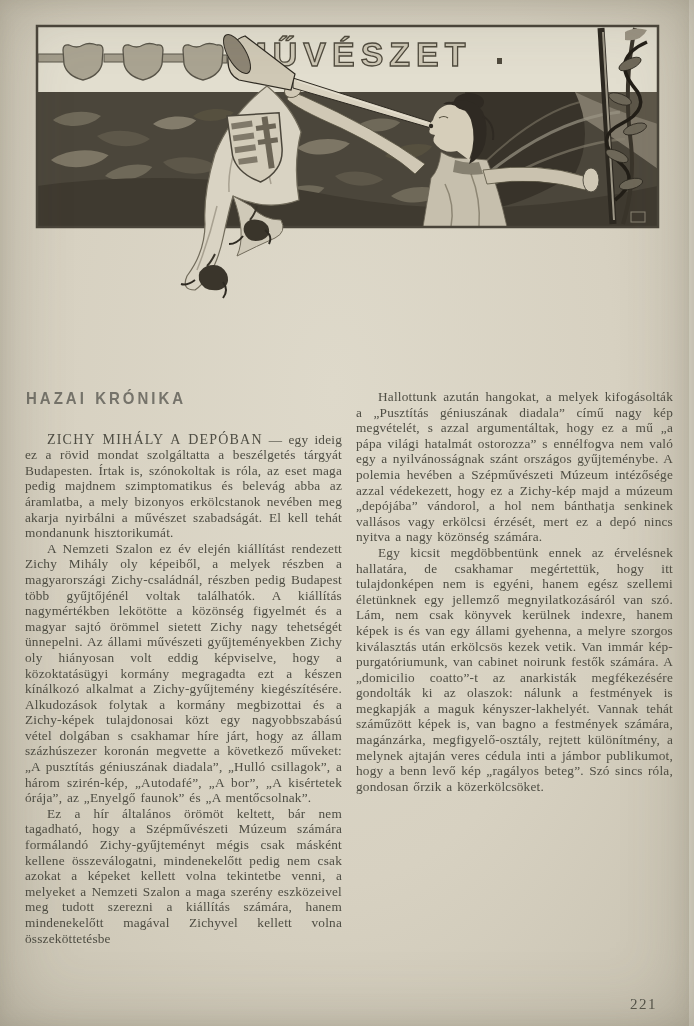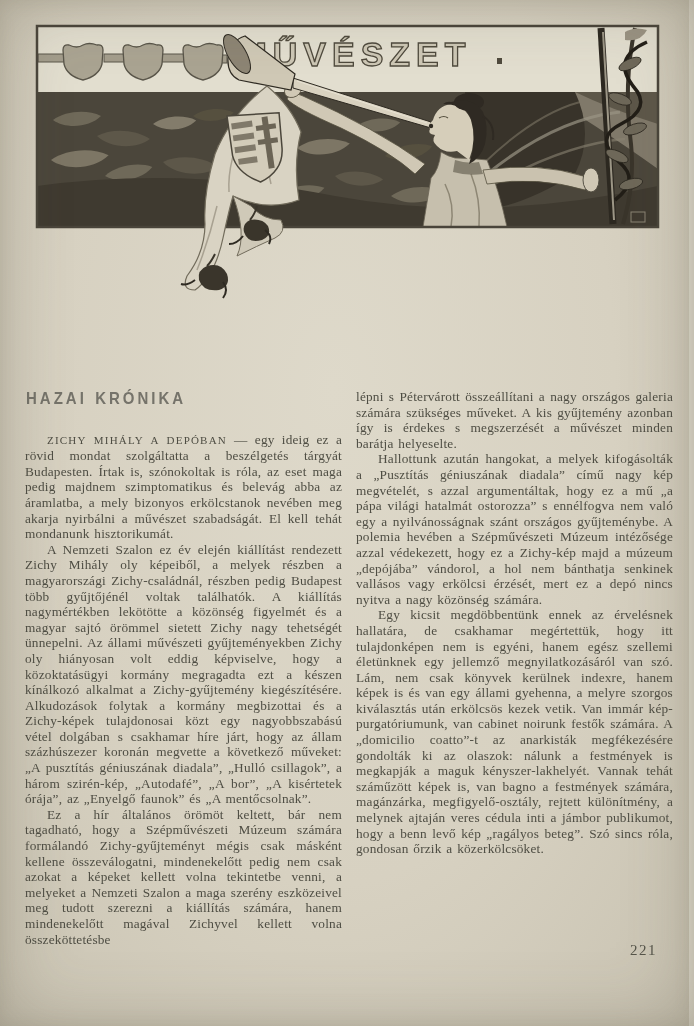--- a/index.html
+++ b/index.html
@@ -33,23 +33,23 @@
     width:317px;text-align:justify;
     font-size:13.3px;line-height:15.6px;word-spacing:1.2px;letter-spacing:.2px;
   }
   .col p{margin:0;text-indent:22px;}
   .col p.noindent{text-indent:0;}
   .section-heading{
     font-family:"Liberation Sans",sans-serif;font-weight:bold;
     font-size:15px;letter-spacing:3px;color:var(--heading);
     margin:1px 0 26px 1px;transform:scaleY(1.08);transform-origin:left top;
   }
-  .leadin{letter-spacing:1.2px;font-size:11px;}
+  .leadin{letter-spacing:1.2px;font-size:14px;}
   .pagenum{
-    position:absolute;top:942px;right:37px;
+    position:absolute;top:996px;right:37px;
     font-family:"Liberation Serif",serif;font-size:15px;letter-spacing:1.5px;color:#55544a;
   }
 </style>
 </head>
 <body>
 
 <div class="page">
 
   <div class="masthead">
     <svg width="625" height="310" viewBox="0 0 625 310">
@@ -185,20 +185,19 @@
   </div>
 
   <div class="content">
     <div class="col">
       <h2 class="section-heading">HAZAI KRÓNIKA</h2>
       <p><span class="leadin">ZICHY MIHÁLY A DEPÓBAN</span><span> — egy ideig ez a rövid mondat szolgáltatta a beszélgetés tárgyát Budapesten. Írtak is, szónokoltak is róla, az eset maga pedig majdnem szimptomatikus és belevág abba az áramlatba, a mely bizonyos erkölcstanok nevében meg akarja nyirbálni a művészet szabadságát. El kell tehát mondanunk hisztorikumát.</span></p>
       <p>A Nemzeti Szalon ez év elején kiállítást rendezett Zichy Mihály oly képeiből, a melyek részben a magyarországi Zichy-családnál, részben pedig Budapest több gyűjtőjénél voltak találhatók. A kiállítás nagymértékben lekötötte a közönség figyelmét és a magyar sajtó örömmel sietett Zichy nagy tehetségét ünnepelni. Az állami művészeti gyűjteményekben Zichy oly hiányosan volt eddig képviselve, hogy a közoktatásügyi kormány megragadta ezt a készen kínálkozó alkalmat a Zichy-gyűjtemény kiegészítésére. Alkudozások folytak a kormány megbizottai és a Zichy-képek tulajdonosai közt egy nagyobbszabású vétel dolgában s csakhamar híre járt, hogy az állam százhúszezer koronán megvette a következő műveket: „A pusztítás géniuszának diadala”, „Hulló csillagok”, a három szirén-kép, „Autodafé”, „A bor”, „A kisértetek órája”, az „Enyelgő faunok” és „A mentőcsolnak”.</p>
       <p>Ez a hír általános örömöt keltett, bár nem tagadható, hogy a Szépművészeti Múzeum számára formálandó Zichy-gyűjteményt mégis csak másként kellene összeválogatni, mindenekelőtt pedig nem csak azokat a képeket kellett volna tekintetbe venni, a melyeket a Nemzeti Szalon a maga szerény eszközeivel meg tudott szerezni a kiállítás számára, hanem mindenekelőtt magával Zichyvel kellett volna összeköttetésbe</p>
     </div>
     <div class="col">
-      <p class="noindent">lépni s Pétervárott összeállítani a nagy országos galeria számára szükséges műveket. A kis gyűjtemény azonban így is érdekes s megszerzését a művészet minden barátja helyeselte.</p>
       <p>Hallottunk azután hangokat, a melyek kifogásolták a „Pusztítás géniuszának diadala” című nagy kép megvételét, s azzal argumentáltak, hogy ez a mű „a pápa világi hatalmát ostorozza” s ennélfogva nem való egy a nyilvánosságnak szánt országos gyűjteménybe. A polemia hevében a Szépművészeti Múzeum intézősége azzal védekezett, hogy ez a Zichy-kép majd a múzeum „depójába” vándorol, a hol nem bánthatja senkinek vallásos vagy erkölcsi érzését, mert ez a depó nincs nyitva a nagy közönség számára.</p>
       <p>Egy kicsit megdöbbentünk ennek az érvelésnek hallatára, de csakhamar megértettük, hogy itt tulajdonképen nem is egyéni, hanem egész szellemi életünknek egy jellemző megnyilatkozásáról van szó. Lám, nem csak könyvek kerülnek indexre, hanem képek is és van egy állami gyehenna, a melyre szorgos kiválasztás után erkölcsös kezek vetik. Van immár kép-purgatóriumunk, van cabinet noirunk festők számára. A „domicilio coatto”-t az anarkisták megfékezésére gondolták ki az olaszok: nálunk a festmények is megkapják a maguk kényszer-lakhelyét. Vannak tehát száműzött képek is, van bagno a festmények számára, magánzárka, megfigyelő-osztály, rejtett különítmény, a melynek ajtaján veres cédula inti a jámbor publikumot, hogy a benn levő kép „ragályos beteg”. Szó sincs róla, gondosan őrzik a közerkölcsöket.</p>
     </div>
   </div>
 
   <div class="pagenum">221</div>
 </div>
 
 </body></html>

